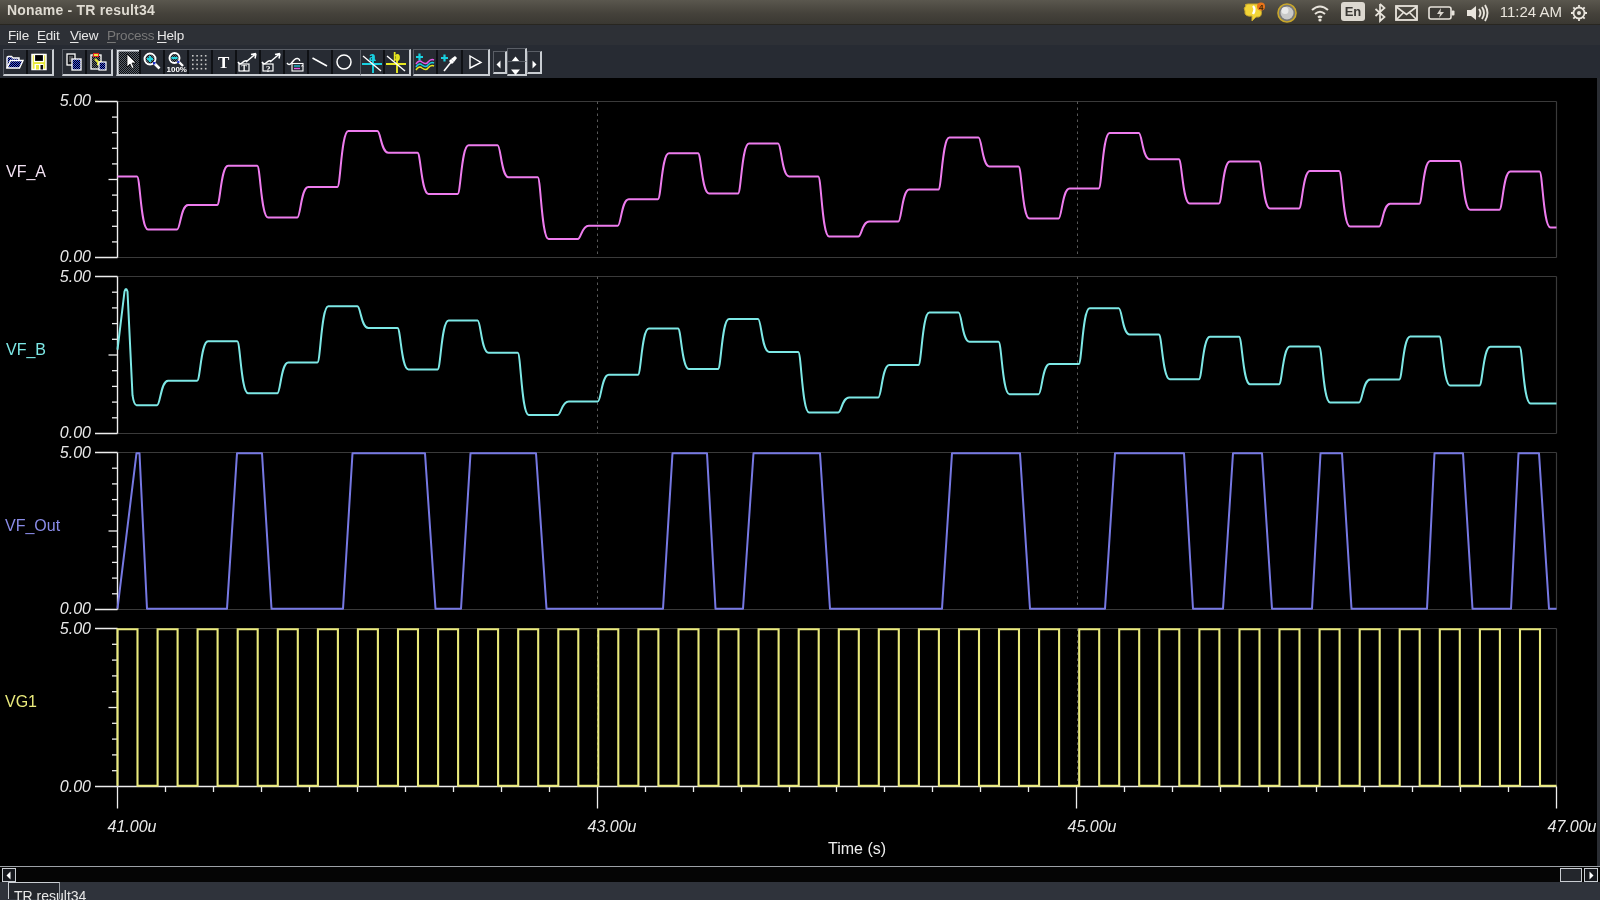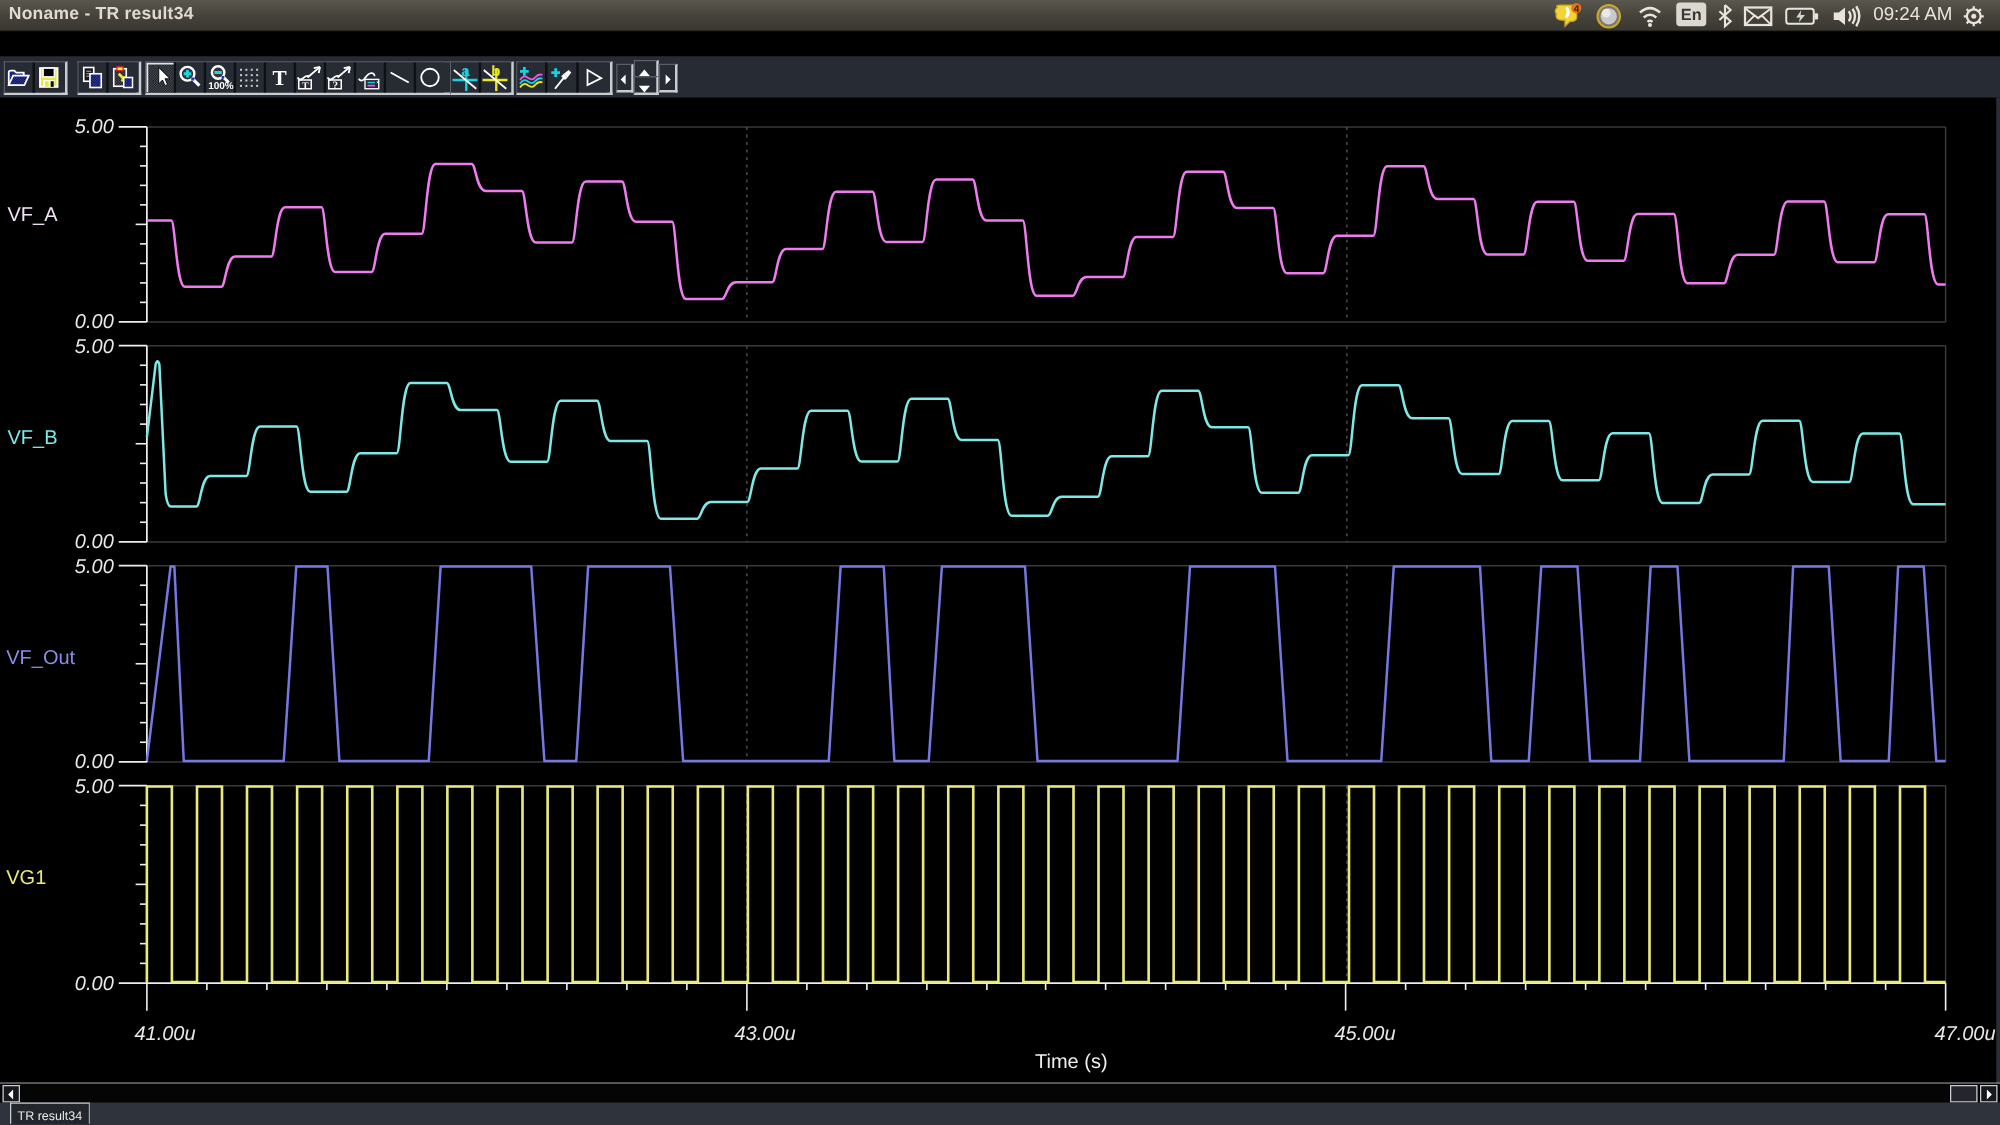--- a/index.html
+++ b/index.html
@@ -22,23 +22,23 @@
 #plotwrap{position:absolute;left:0;top:0;width:1600px;height:900px;}
 .num{font-size:16px;font-style:italic;fill:#e9e9e9;}
 .lab{font-size:16px;}
 #rightedge{position:absolute;right:0;top:78px;width:3px;height:805px;background:#2a2d33;}
 #sbline{position:absolute;left:0;top:866px;width:1600px;height:1px;background:#9da1a6;}
 #sbar{position:absolute;left:0;top:867px;width:1600px;height:15px;background:#050505;}
 .sbtn{position:absolute;top:1px;width:12px;height:12px;background:#16181d;
  border:1px solid #c9cdd2;}
 .sbtn svg{position:absolute;left:1px;top:1px;}
 #tabbar{position:absolute;left:0;top:882px;width:1600px;height:18px;background:#2f333b;}
-#tab{position:absolute;left:8px;top:0px;width:64px;height:17px;background:#23262c;
+#tab{position:absolute;left:8px;top:0px;width:52px;height:17px;background:#23262c;
  border-top:1.5px solid #c9cdd2;border-left:1.5px solid #c9cdd2;border-right:1.5px solid #9da1a6;
- color:#e8e8e8;font-size:10px;padding-left:5px;padding-top:5px;box-sizing:border-box;white-space:nowrap;}
+ color:#e8e8e8;font-size:14px;padding-left:5px;padding-top:5px;box-sizing:border-box;white-space:nowrap;}
 #tray{position:absolute;right:0;top:0;height:24px;width:420px;}
 .trayicon{position:absolute;top:2px;}
 #clock{position:absolute;right:38px;top:3px;font-size:15px;color:#e8e4dc;white-space:nowrap;}
 </style></head>
 <body>
 <div id="app">
 <div id="plotwrap"><svg id="plot" width="1600" height="900" viewBox="0 0 1600 900">
 <path d="M117.5 101.5H1556.5" stroke="#3a3a3a" stroke-width="1.2" fill="none"></path>
 <path d="M117.5 257.5H1556.5" stroke="#3a3a3a" stroke-width="1.2" fill="none"></path>
 <path d="M1556.5 101.5V257.5" stroke="#3a3a3a" stroke-width="1.2" fill="none"></path>
@@ -185,29 +185,36 @@
           <rect x="2" y="5" width="22" height="12" rx="2" fill="#3c3a35" stroke="#e8e4dc" stroke-width="1.6"></rect>
           <rect x="24.5" y="8.5" width="3" height="5" rx="1" fill="#e8e4dc"></rect>
           <path d="M14 6 L10 12 L13 12 L12 16 L17 10 L13.5 10 Z" fill="#d8d4cc"></path>
         </svg>
         <svg class="trayicon" style="right:108px" width="28" height="22" viewBox="0 0 28 22">
           <path d="M3 8 L7 8 L12 4 L12 18 L7 14 L3 14 Z" fill="#e8e4dc"></path>
           <path d="M15 7 Q18 11 15 15" fill="none" stroke="#e8e4dc" stroke-width="1.9"></path>
           <path d="M18 5 Q22 11 18 17" fill="none" stroke="#e8e4dc" stroke-width="1.9"></path>
           <path d="M21 3 Q26 11 21 19" fill="none" stroke="#e8e4dc" stroke-width="1.9"></path>
         </svg>
-        <div id="clock">09:24 AM</div>
+        <div id="clock">11:24 AM</div>
         <svg class="trayicon" style="right:8px" width="24" height="22" viewBox="0 0 24 22">
           <g fill="none" stroke="#e8e4dc" stroke-width="1.8">
             <circle cx="11" cy="11" r="5.5"></circle>
             <path d="M11 3v3M11 16v3M3 11h3M16 11h3M5.3 5.3l2.1 2.1M14.6 14.6l2.1 2.1M5.3 16.7l2.1-2.1M14.6 7.4l2.1-2.1"></path>
           </g>
           <circle cx="11" cy="11" r="2" fill="#e8e4dc"></circle>
         </svg>
       </div>
+    </div>
+<div id="menubar">
+      <span class="mi" style="left:8px"><u>F</u>ile</span>
+      <span class="mi" style="left:37px"><u>E</u>dit</span>
+      <span class="mi" style="left:70px"><u>V</u>iew</span>
+      <span class="mi" style="left:107px;color:#787878"><u>P</u>rocess</span>
+      <span class="mi" style="left:157px"><u>H</u>elp</span>
     </div>
 <div id="toolbar"><svg width="0" height="0">
         <defs>
 <pattern id="dblue" width="2" height="2" patternUnits="userSpaceOnUse">
 <rect width="2" height="2" fill="#000"></rect>
             <rect width="1" height="1" fill="#3c50f0"></rect>
 <rect x="1" y="1" width="1" height="1" fill="#3c50f0"></rect>
           </pattern>
 <pattern id="dgray" width="2" height="2" patternUnits="userSpaceOnUse">
 <rect width="2" height="2" fill="#0a0c10"></rect>

